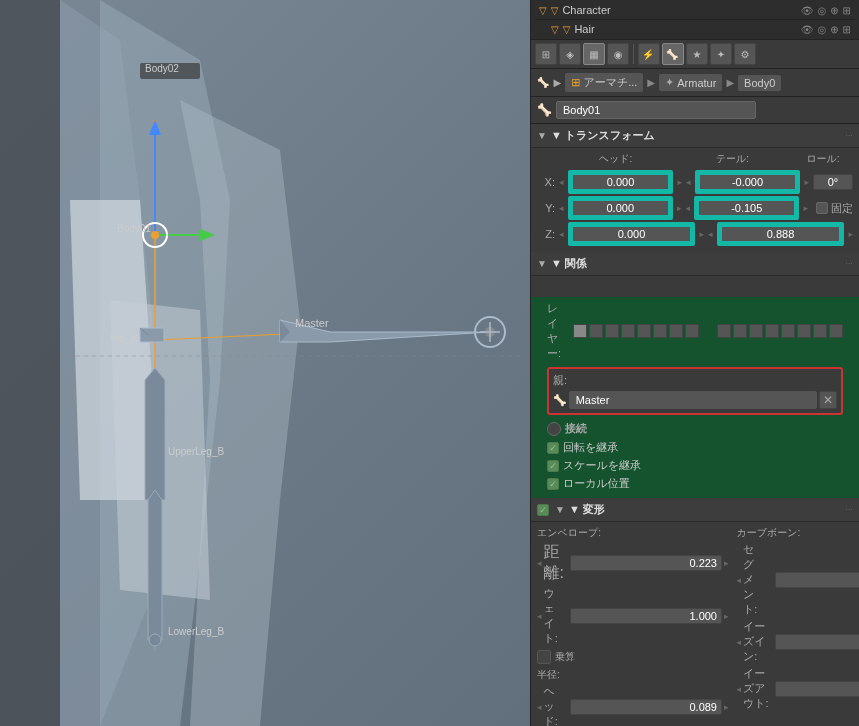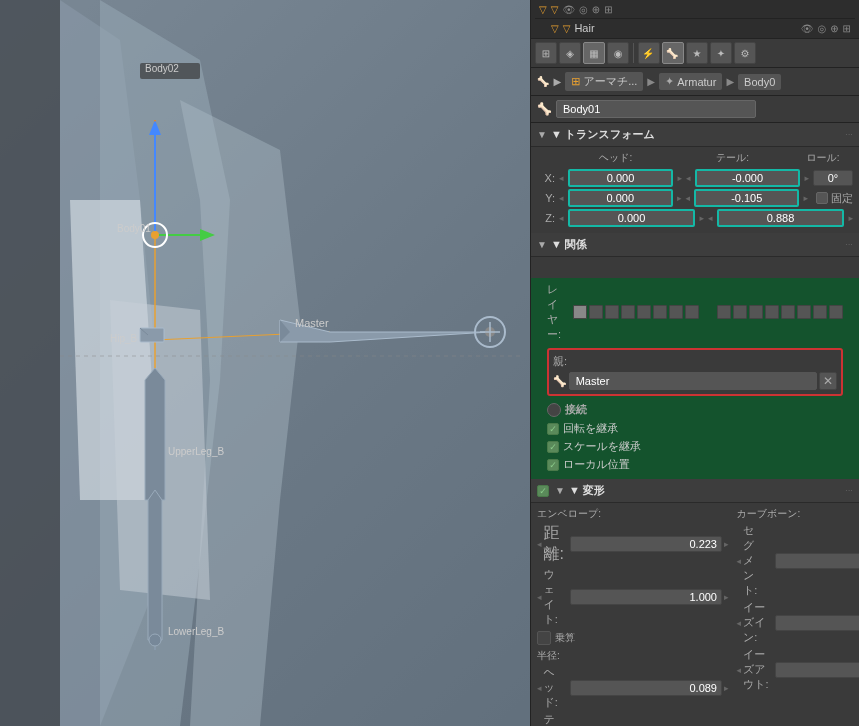--- a/index.html
+++ b/index.html
@@ -52,21 +52,21 @@
     .section-dots { color: #666; font-size: 8px; }
 
     
     .section-content { background: #3a3a3a; padding: 4px 6px; }
 
     
     .transform-row { display: flex; align-items: center; gap: 4px; margin-bottom: 4px; }
 
     .coord-row { display: flex; align-items: center; gap: 4px; margin-bottom: 2px; }
     .coord-label { font-size: 11px; color: #aaa; width: 18px; text-align: right; flex-shrink: 0; }
-    .coord-input { background: #555; border: 2px solid #14b8a6; border-radius: 2px; color: #fff; padding: 1px 4px; font-size: 11px; text-align: center; flex: 1; min-width: 0; }
+    .coord-input { background: #555; border: 5px solid #14b8a6; border-radius: 2px; color: #fff; padding: 1px 4px; font-size: 11px; text-align: center; flex: 1; min-width: 0; }
     .coord-arrow { color: #666; font-size: 9px; flex-shrink: 0; }
     .roll-input { background: #555; border: 1px solid #444; border-radius: 2px; color: #fff; padding: 1px 4px; font-size: 11px; width: 40px; text-align: center; }
     .fixed-checkbox { display: flex; align-items: center; gap: 3px; font-size: 11px; color: #aaa; margin-left: 4px; }
     .checkbox { width: 12px; height: 12px; background: #555; border: 1px solid #666; border-radius: 2px; }
 
     
     .relations-content { padding: 4px 16px; background: #14532d; margin-top: 21px; }
     .layer-row { display: flex; align-items: center; gap: 8px; margin-bottom: 6px; }
     .layer-label { font-size: 11px; color: #aaa; width: 40px; }
     .layer-buttons { display: flex; gap: 2px; }
@@ -181,20 +181,21 @@
       <text x="168" y="635" font-size="10" fill="#cccccc" font-family="sans-serif">LowerLeg_B</text>
     </svg>
   </div>
 
   <div id="right-panel">
 
     <div id="scene-outline">
       <div class="scene-row">
         <span class="scene-icon">▽</span>
         <span style="color:#e8a030; font-size:10px;">▽</span>
+        <span style="flex:1;">Character</span>
         <span style="color:#888; font-size:10px;">👁</span>
         <span style="color:#888; font-size:10px;">◎</span>
         <span style="color:#888; font-size:10px;">⊕</span>
         <span style="color:#888; font-size:10px;">⊞</span>
       </div>
       <div class="scene-separator"></div>
       <div class="scene-row" style="padding-left:16px;">
         <span class="scene-icon">▽</span>
         <span style="color:#e8a030; font-size:10px;">▽</span>
         <span style="flex:1;">Hair</span>

